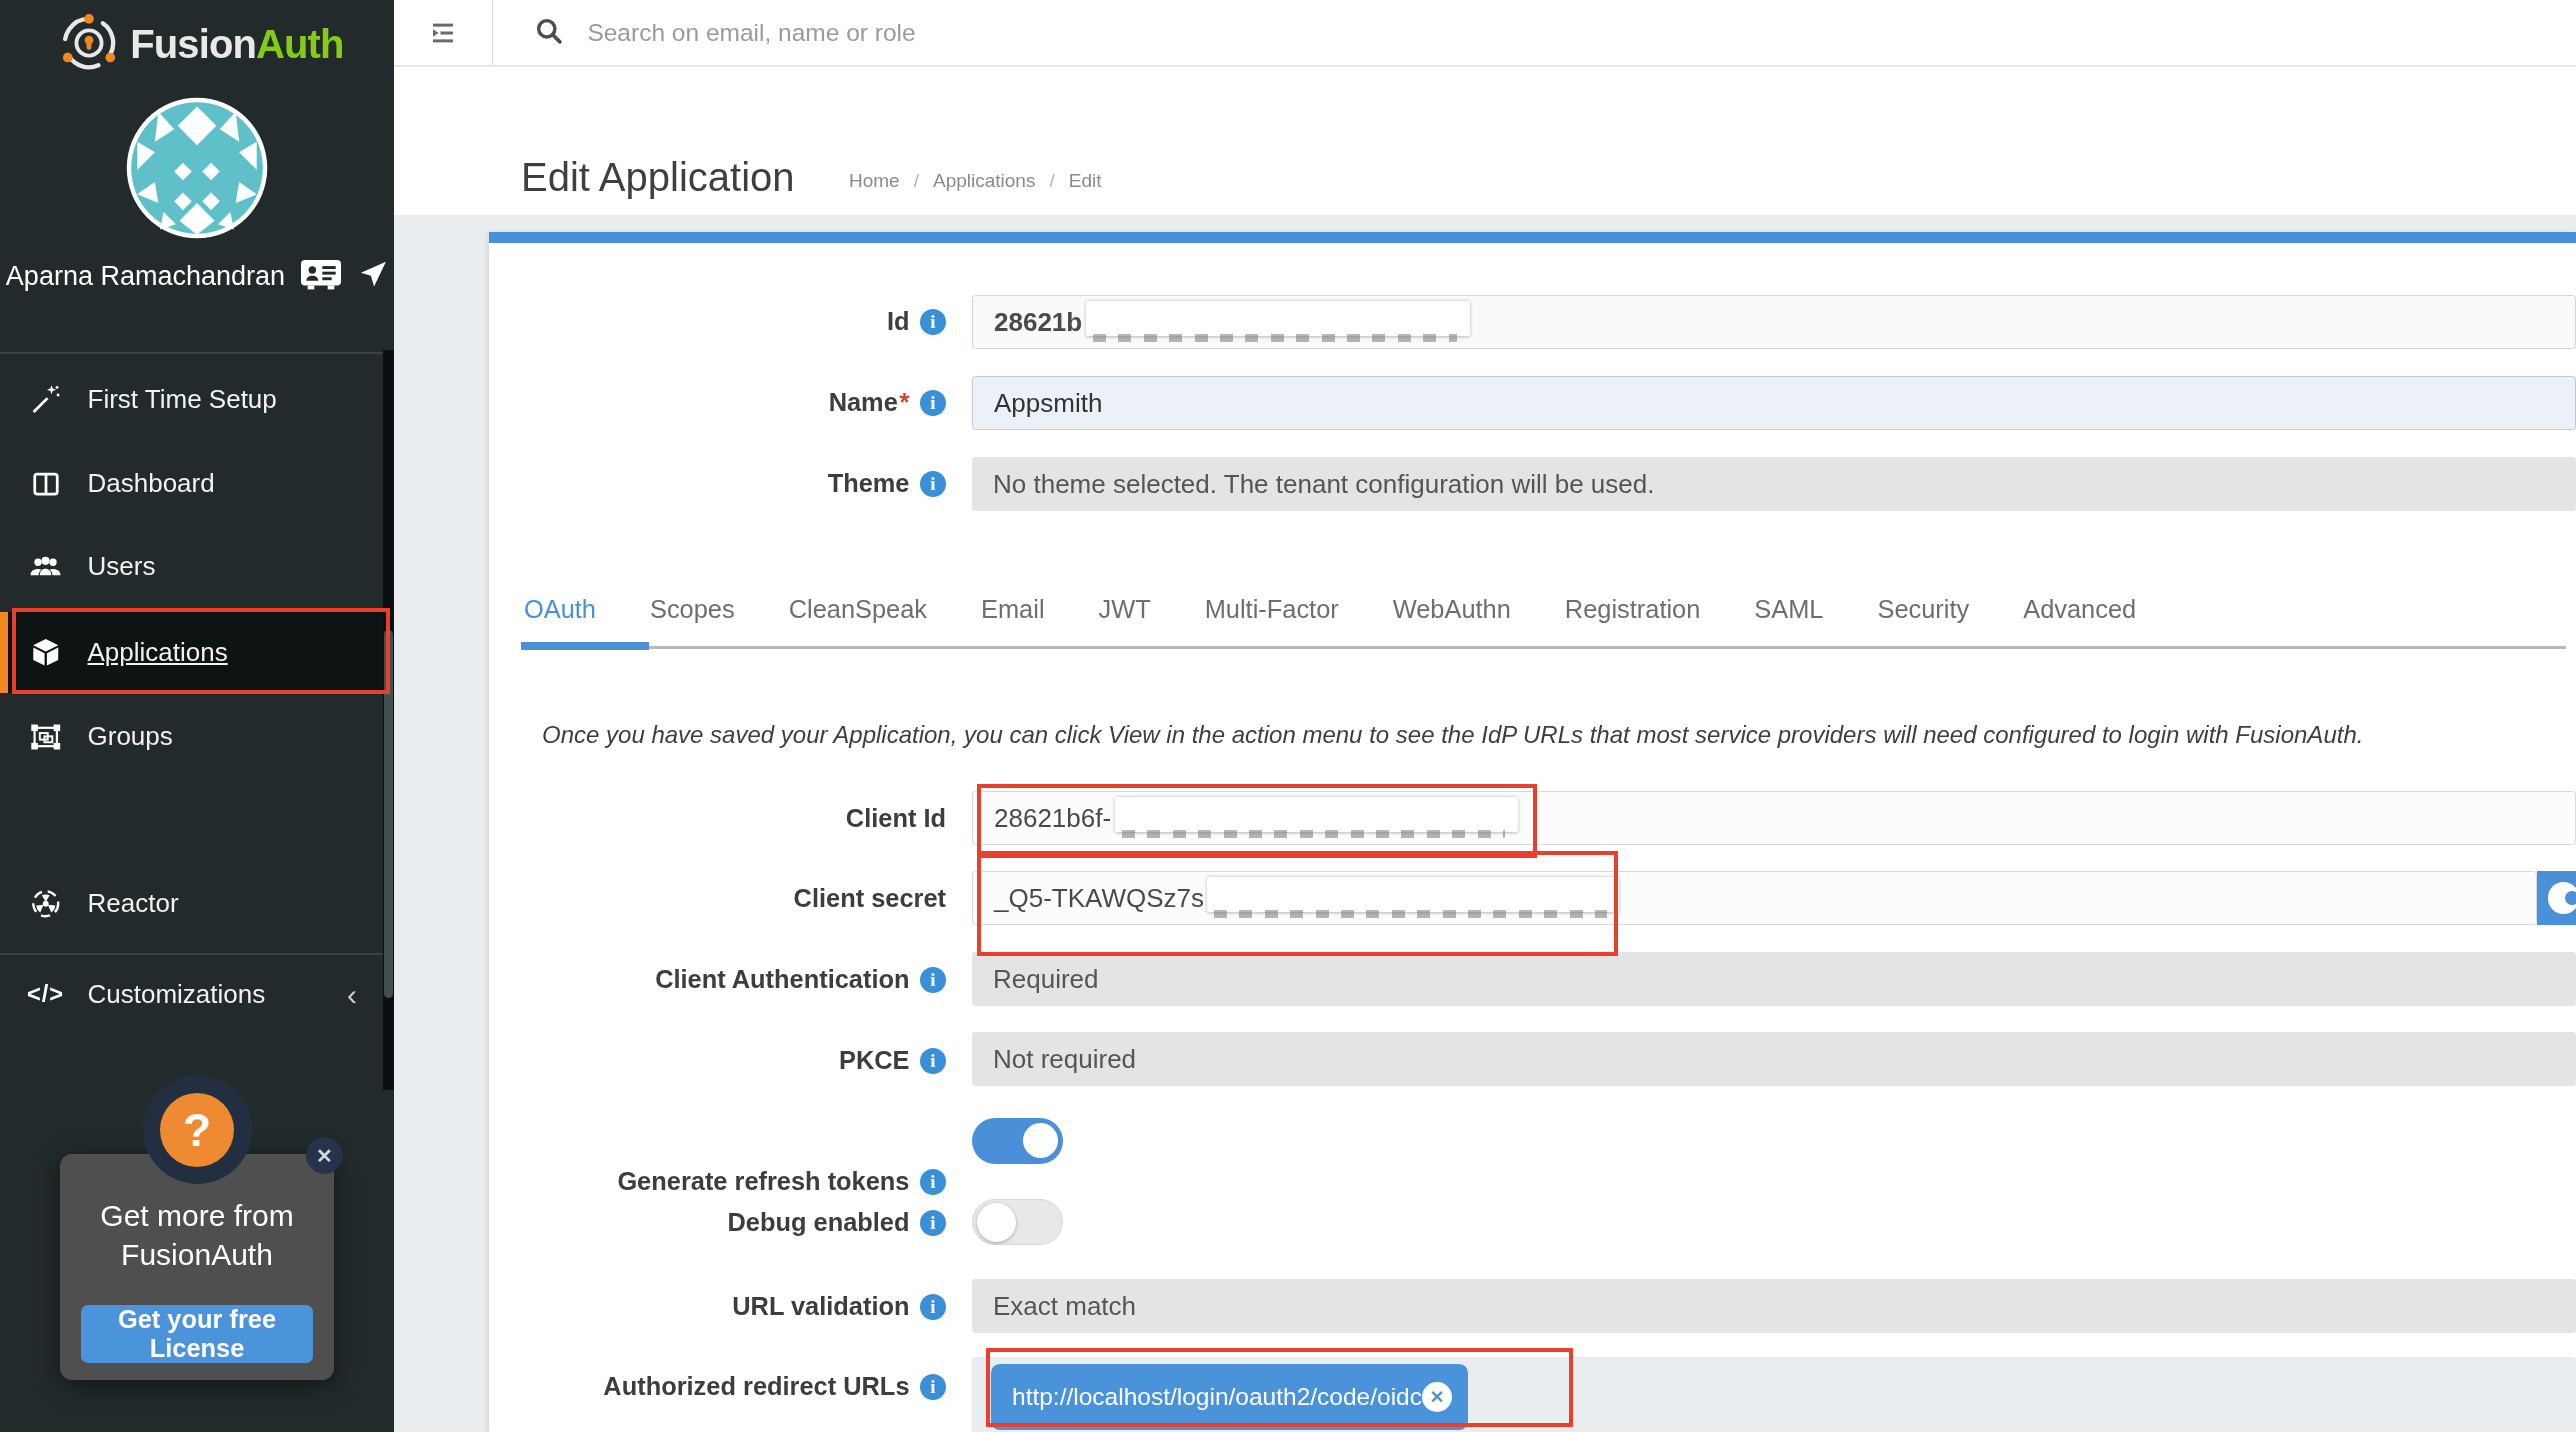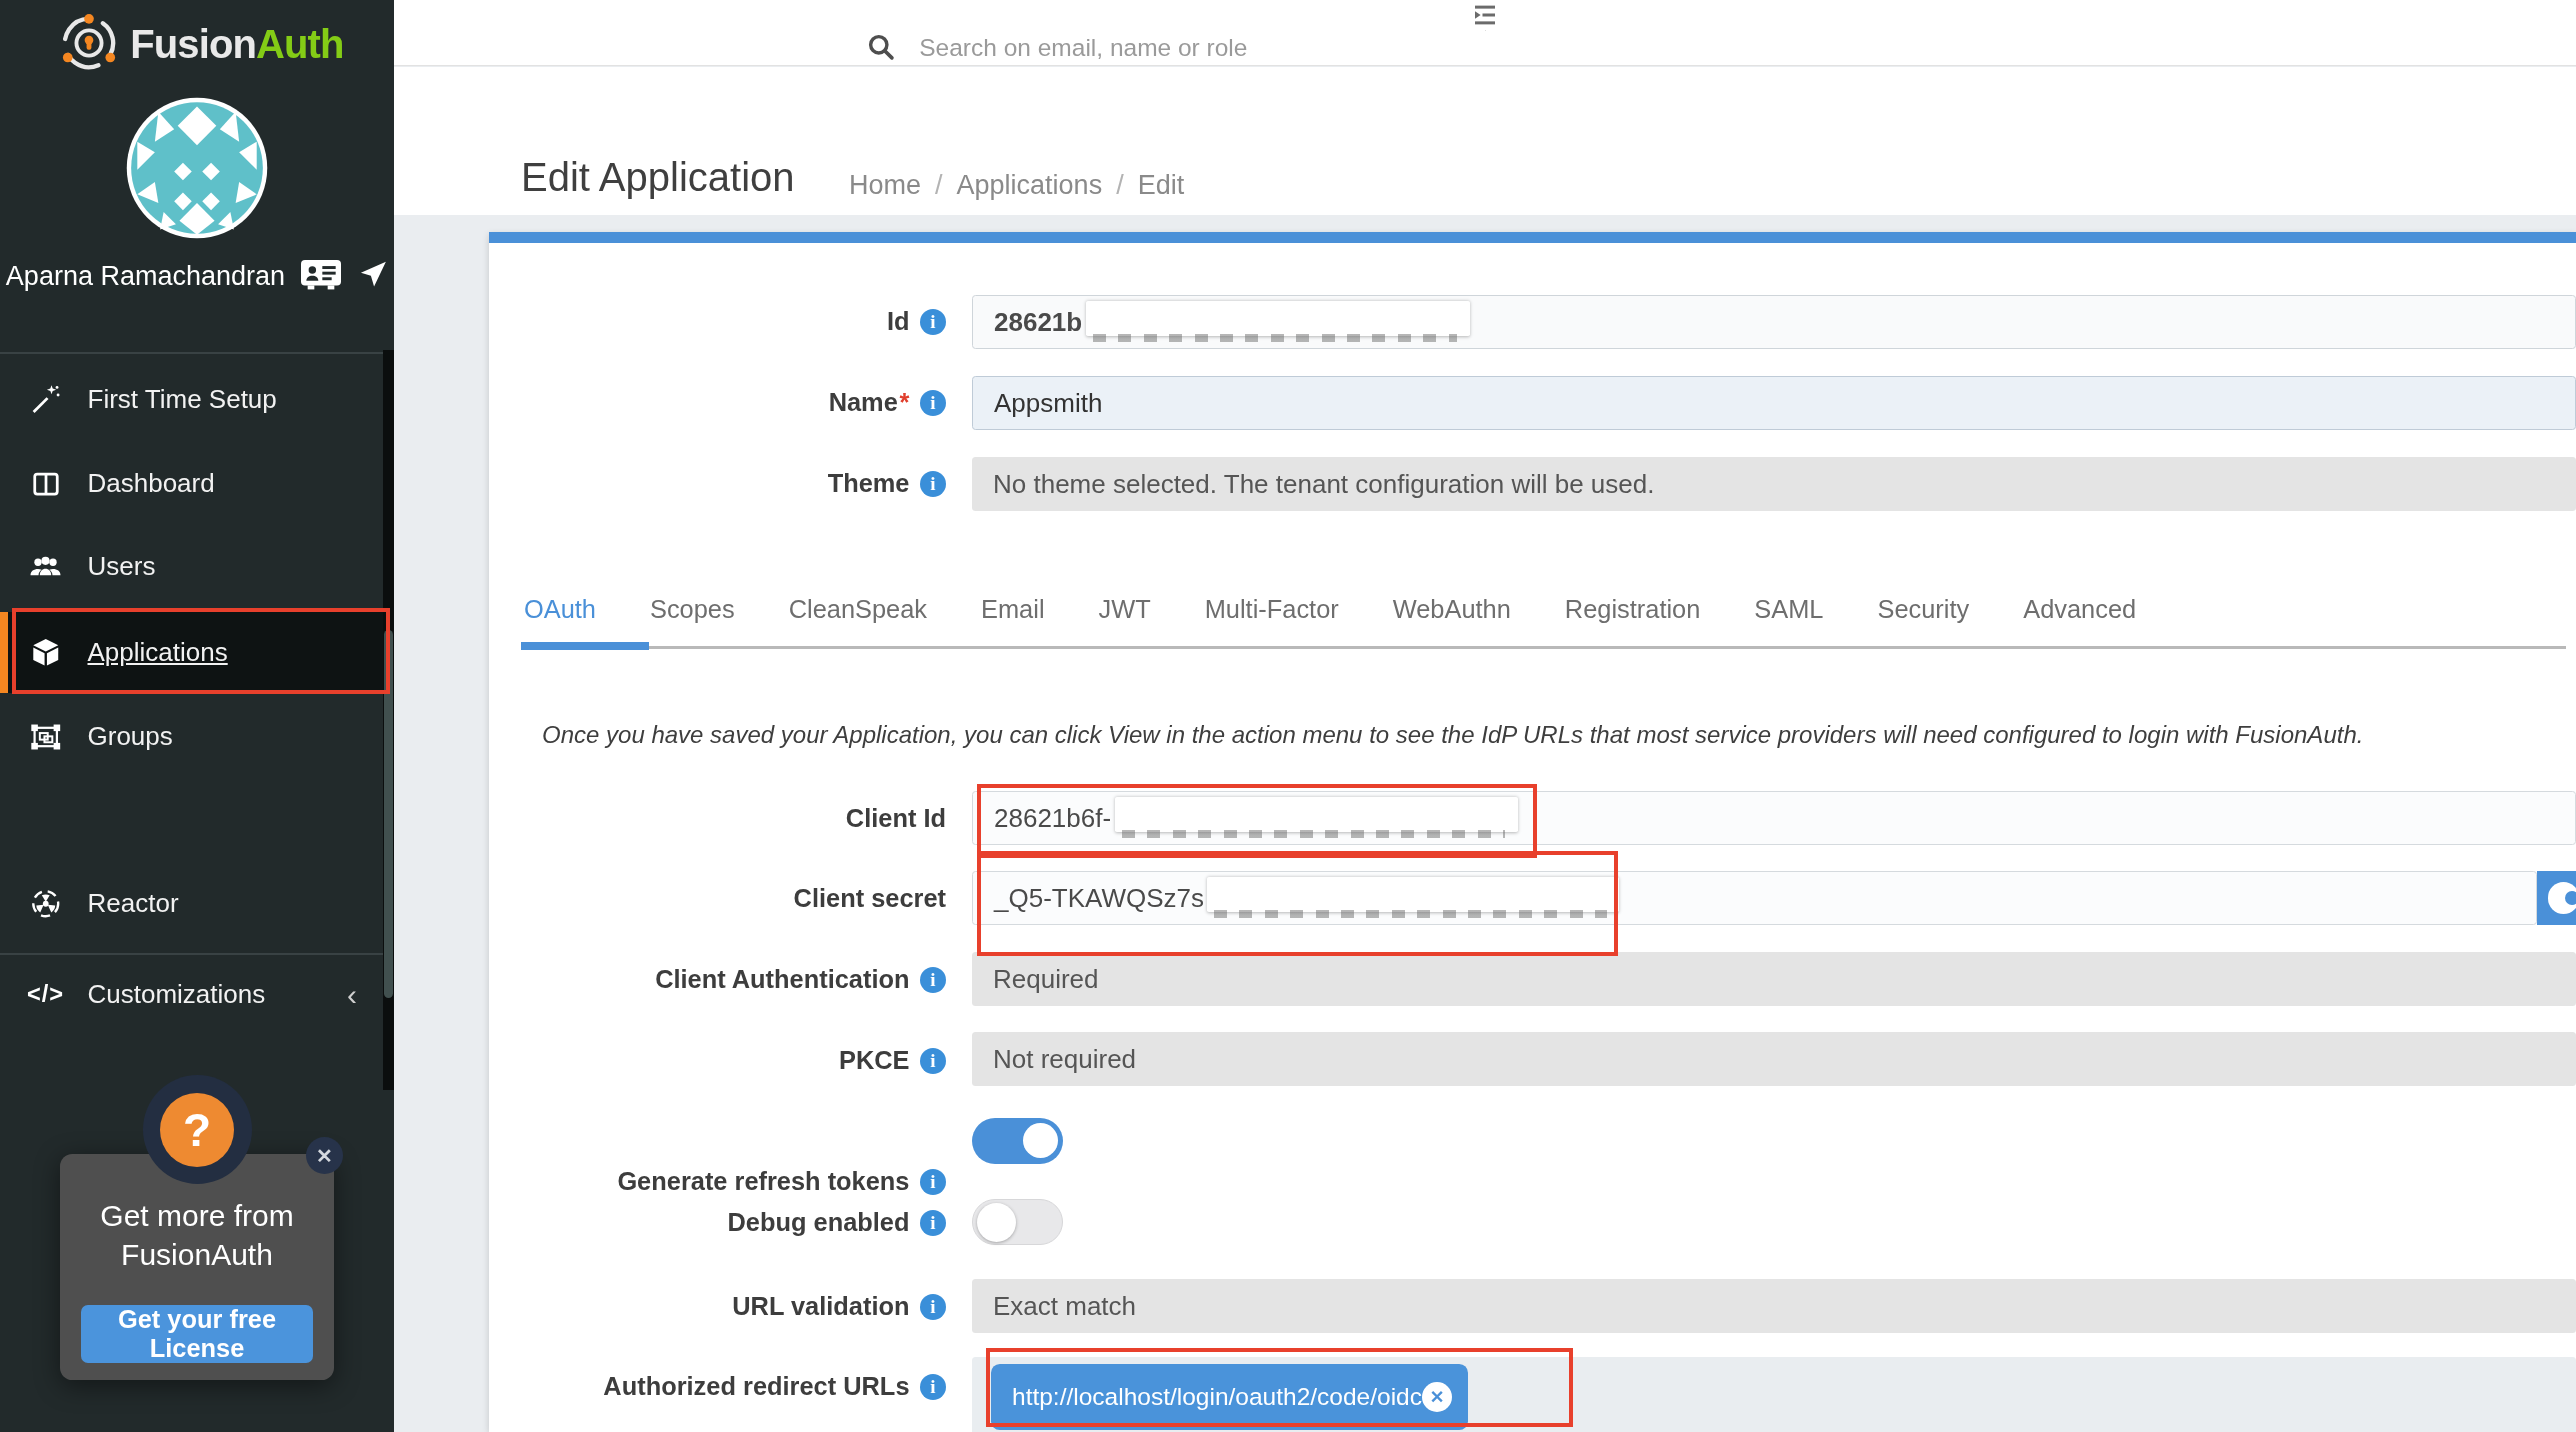--- a/index.html
+++ b/index.html
@@ -26,30 +26,30 @@
   .scroll-thumb { position:absolute; left:0.9px; top:280px; width:9.6px; height:368px; background:#41504f; border-radius:5.3px; }
 
   .promo-card { position:absolute; left:60px; top:1154px; width:274px; height:226px; background:#4f4f4f; border-radius:12.3px; box-shadow:0 5.3px 26px rgba(0,0,0,.45); }
   .promo-q-outer { position:absolute; left:143px; top:1075px; width:109px; height:109px; border-radius:50%; background:#232e41; }
   .promo-q-inner { position:absolute; left:160px; top:1093px; width:74px; height:74px; border-radius:50%; background:#ee8a31; color:#fff; font-size:46px; font-weight:700; display:flex; align-items:center; justify-content:center; }
   .promo-close { position:absolute; left:306px; top:1137px; width:37px; height:37px; border-radius:50%; background:#27334a; color:#d4d8de; font-size:20px; font-weight:700; display:flex; align-items:center; justify-content:center; cursor:pointer; }
   .promo-title { position:absolute; left:60px; top:1196px; width:274px; text-align:center; color:#fff; font-size:30px; line-height:39px; }
   .promo-btn { position:absolute; left:81px; top:1305px; width:232px; height:58px; background:#4b94dc; border:none; border-radius:7px; color:#fff; font-size:25.4px; font-weight:700; display:flex; align-items:center; justify-content:center; cursor:pointer; font-family:inherit; }
 
   
-  .topbar { position:absolute; left:394px; top:0; right:0; height:66px; background:#fff; border-bottom:0.9px solid #e2e2e2; display:flex; align-items:center;flex-direction:column; }
+  .topbar { position:absolute; left:394px; top:0; right:0; height:66px; background:#fff; border-bottom:0.9px solid #e2e2e2; display:flex; align-items:center; }
   .collapse-btn { width:98px; display:flex; justify-content:center; cursor:pointer; }
   .top-divider { width:0.9px; height:66px; background:#ddd; }
   .search-zone { display:flex; align-items:center; gap:23px; padding-left:40px; flex:1; }
   .search-input { border:none; outline:none; font-size:24.5px; color:#444; width:1226px; background:transparent; font-family:inherit; }
   .search-input::placeholder { color:#9a9a9a; }
 
   .pagehead { position:absolute; left:394px; top:67px; right:0; height:148px; background:#fff; }
   .page-title { position:absolute; left:127px; top:88px; font-size:40px; color:#3f3f3f; font-weight:400; }
-  .breadcrumb { position:absolute; left:455px; top:103px; display:flex; gap:14px; font-size:27px; color:#8a8a8a; }
+  .breadcrumb { position:absolute; left:455px; top:103px; display:flex; gap:14px; font-size:19px; color:#8a8a8a; }
   .breadcrumb .sep { color:#b3b3b3; }
 
   
   .card { position:absolute; left:489px; top:232px; width:2087px; height:1200px; background:#fff; box-shadow:0 1.8px 7px rgba(0,0,0,.16); overflow:hidden; }
   .card-accent { height:11.4px; background:#4a90d8; }
 
   .lblrow { position:absolute; left:0; width:457px; height:31.5px; display:flex; justify-content:flex-end; align-items:center; gap:10.5px; font-size:25.4px; font-weight:700; color:#3d3d3d; white-space:nowrap; }
   .req { color:#e03e2d; margin-left:1.8px; }
   .info { width:26px; height:26px; min-width:26px; border-radius:50%; background:#3a8fd9; color:#fff; font-size:19px; font-weight:700; font-family:"Liberation Serif", serif; display:inline-flex; align-items:center; justify-content:center; }
 

